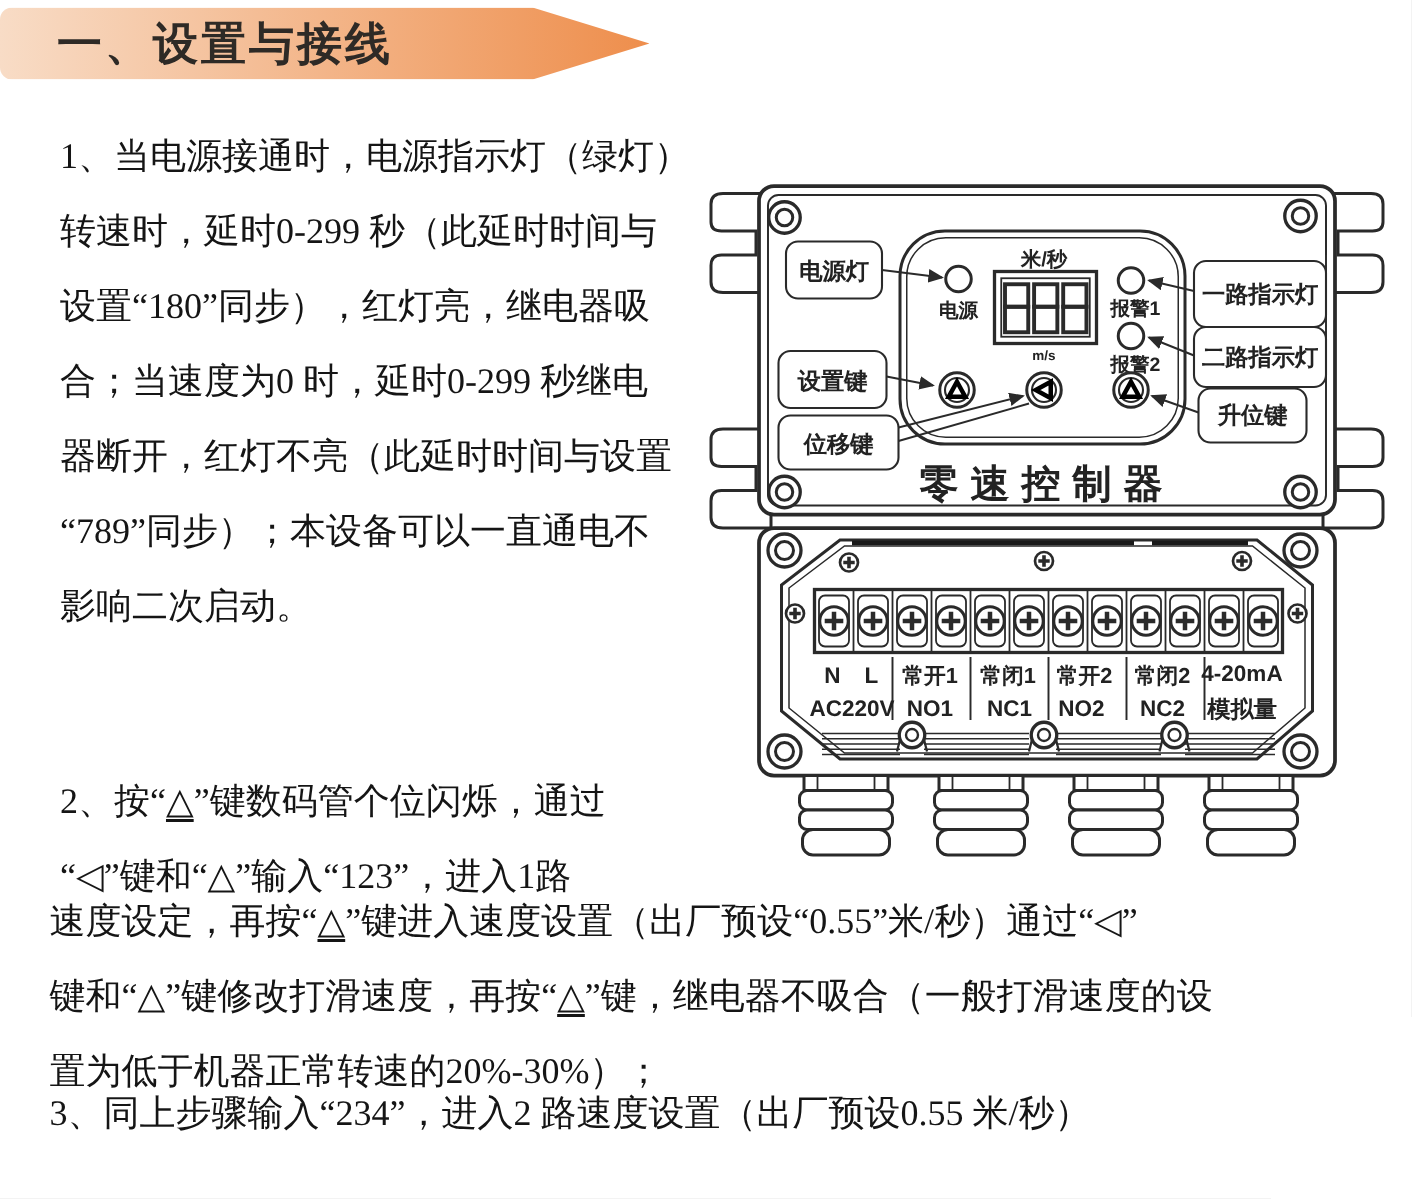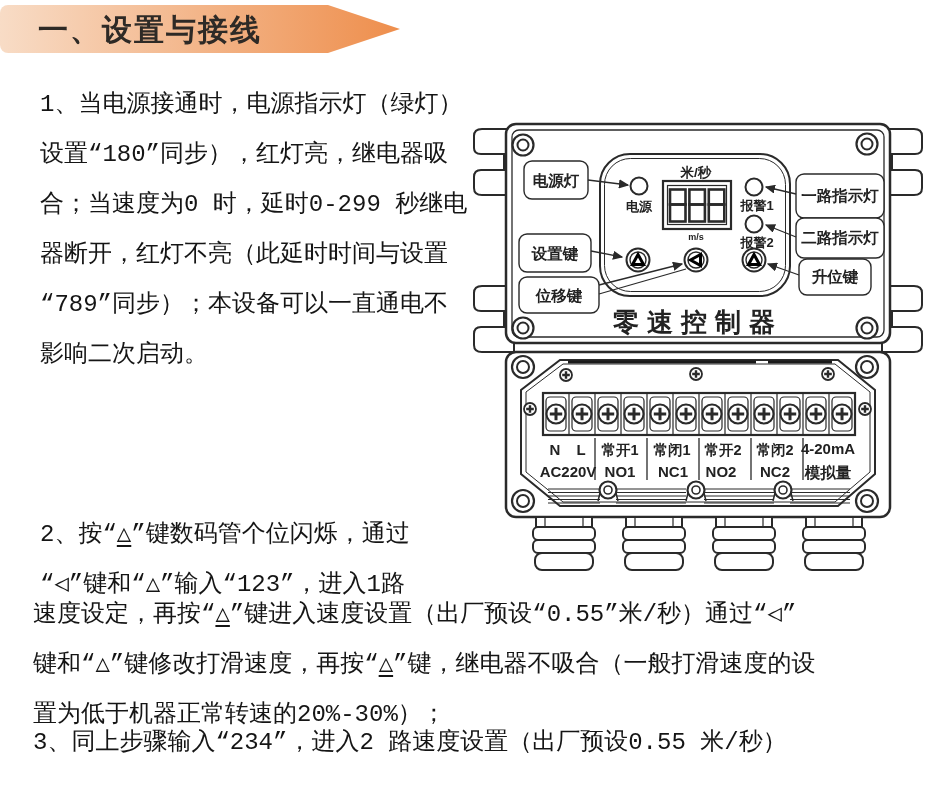--- a/index.html
+++ b/index.html
@@ -11,43 +11,44 @@
     position:absolute; left:0; top:5px; width:400px; height:48px;
     clip-path:polygon(0 0, 82% 0, 100% 50%, 82% 100%, 0 100%);
     border-radius:8px 0 0 8px;
   }
   .banner-text {
     position:absolute; left:38px; top:0; height:48px; line-height:50px;
     font-size:30px; font-weight:bold; color:#2e2a26; letter-spacing:2px;
     white-space:nowrap;
   }
   .para { position:absolute; color:#151515; font-size:24px; }
-  .tline { height:50px; line-height:50px; white-space:nowrap;font-family:Liberation Mono, monospace; }
+  .tline { height:50px; line-height:50px; white-space:nowrap; }
   .tline .u { text-decoration:underline; text-underline-offset:4px; }
   #p1 { left:40px; top:80px; }
   #p2 { left:40px; top:510px; }
   #p3 { left:33px; top:590px; }
   #p4 { left:33px; top:718px; }
   svg.figure { position:absolute; left:458px; top:98px; }
   svg text {
     font-family:"Liberation Sans","DejaVu Sans",sans-serif;
     fill:#222; font-weight:bold;
   }
 </style>
 </head>
 <body>
 
 <div class="page">
 
-  <div class="banner" style="background: linear-gradient(90deg, rgb(248, 220, 198), rgb(238, 142, 76));">
+  <div class="banner" style="background: linear-gradient(90deg, rgb(248, 220, 198), rgb(238, 142, 76)); padding-left: 33px;">
     <span class="banner-text" style="color: rgb(46, 42, 38);">一、设置与接线</span>
   </div>
 
   <div class="para" id="p1">
       <div class="tline"><span>1、当电源接通时，电源指示灯（绿灯）</span></div>
+      <div class="tline"><span>转速时，延时0-299 秒（此延时时间与</span></div>
       <div class="tline"><span>设置“180”同步），红灯亮，继电器吸</span></div>
       <div class="tline"><span>合；当速度为0 时，延时0-299 秒继电</span></div>
       <div class="tline"><span>器断开，红灯不亮（此延时时间与设置</span></div>
       <div class="tline"><span>“789”同步）；本设备可以一直通电不</span></div>
       <div class="tline"><span>影响二次启动。</span></div>
     </div>
   <div class="para" id="p2">
       <div class="tline"><span>2、按“</span><span class="u">△</span><span>”键数码管个位闪烁，通过</span></div>
       <div class="tline"><span>“◁”键和“△”输入“123”，进入1路</span></div>
     </div>

